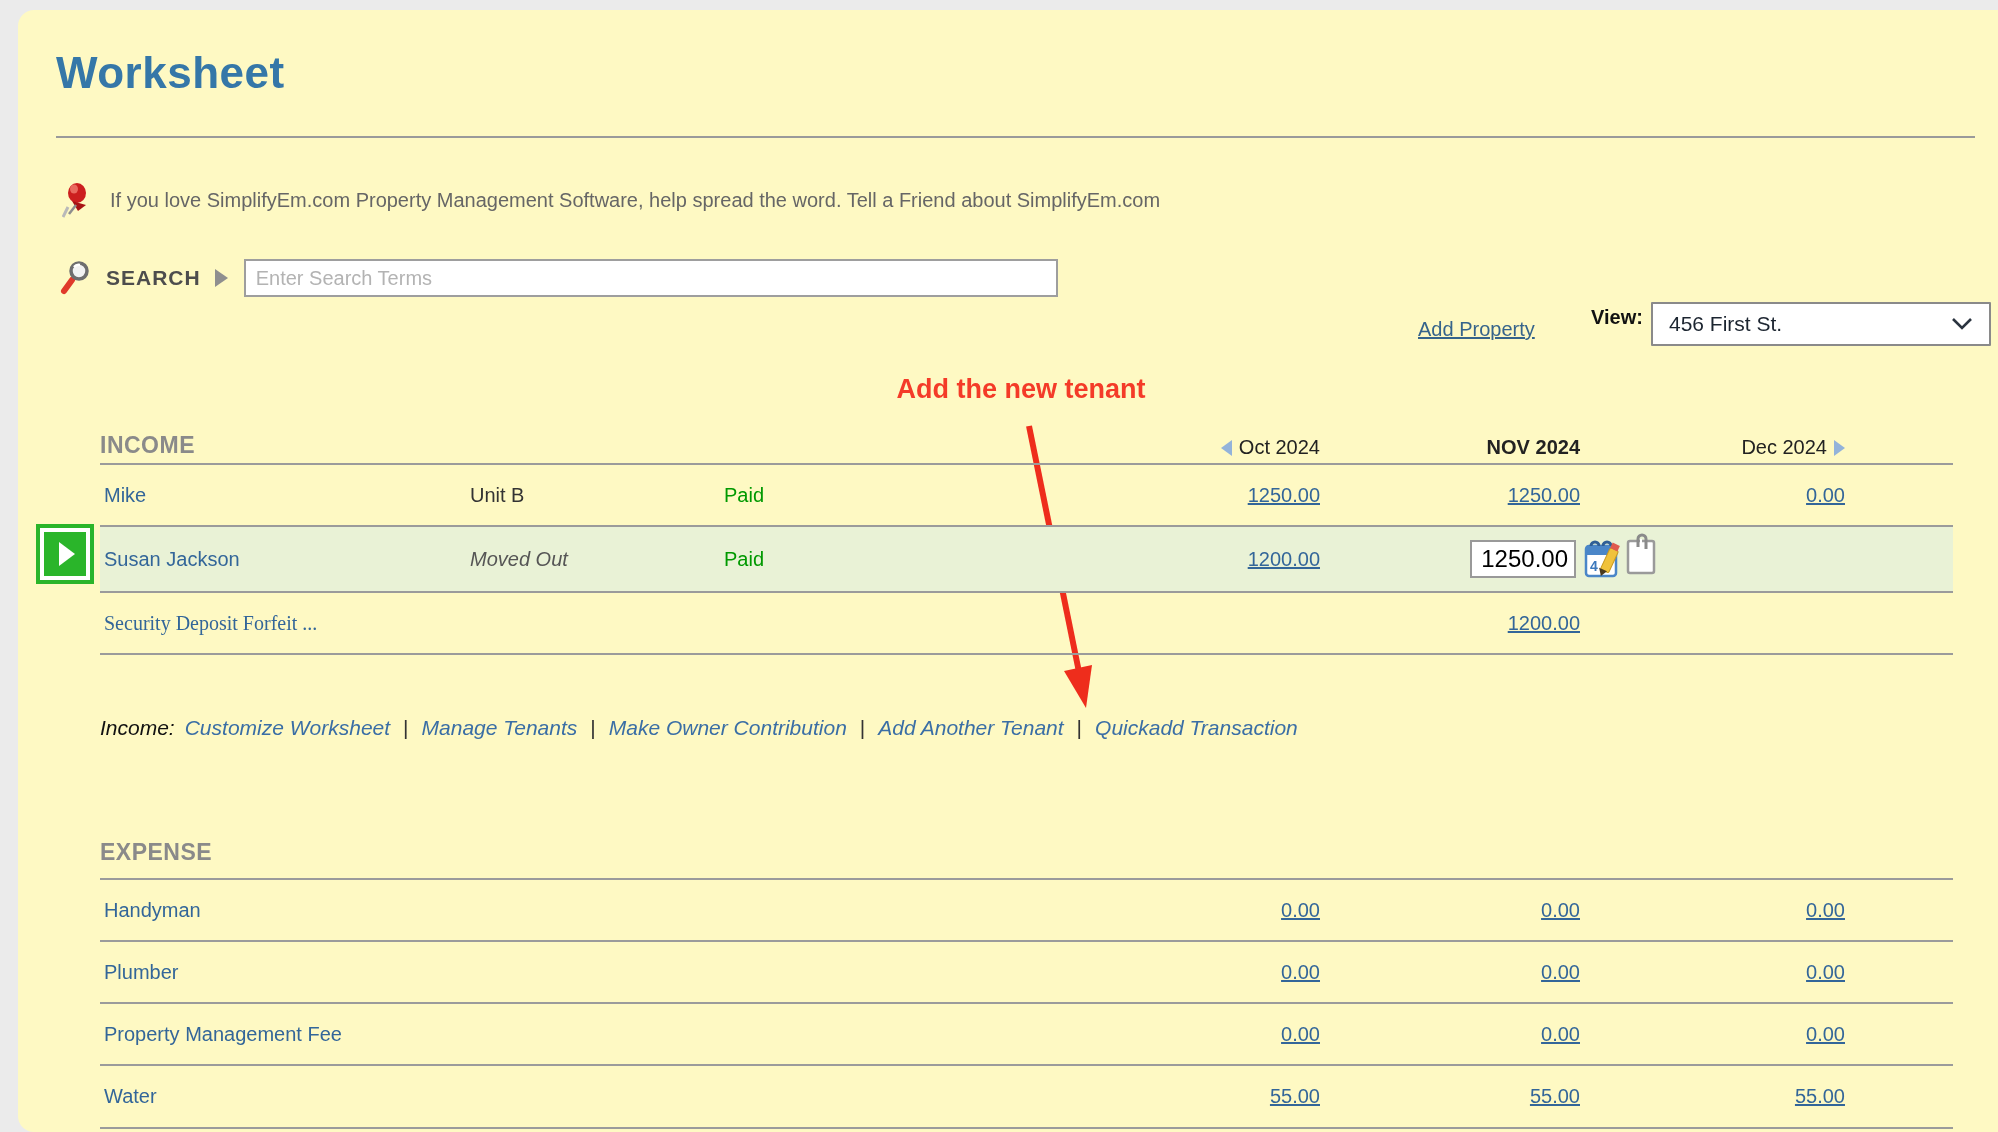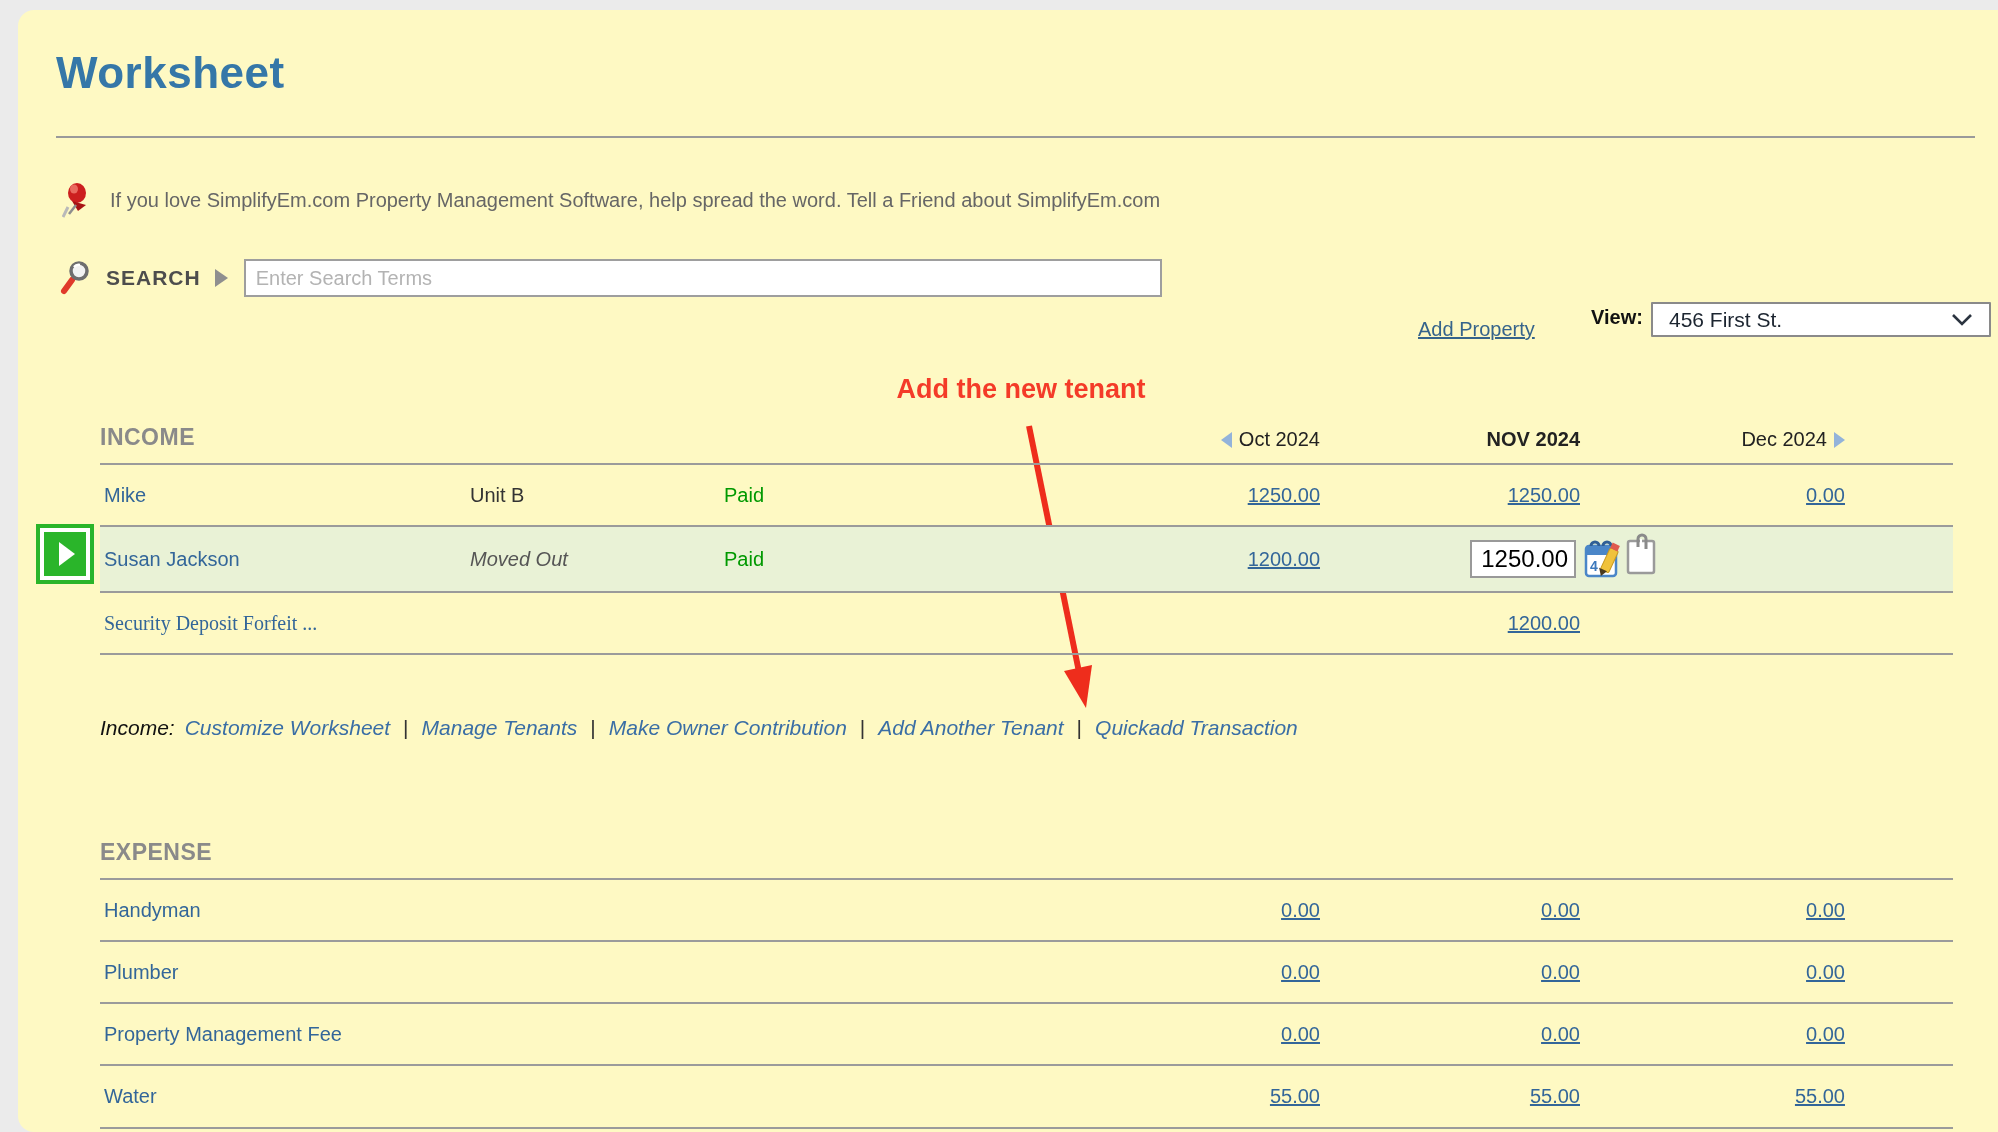--- a/index.html
+++ b/index.html
@@ -17,41 +17,41 @@
 
   
   .share-row { left:44px; top:168px; display:flex; align-items:center; gap:18px; height:44px; }
   .share-text { font-size:20px; color:#666; }
 
   
   .search-row { left:42px; top:246px; display:flex; align-items:center; height:44px; }
   .search-label { font-size:21px; font-weight:bold; color:#4d4d4d; letter-spacing:1px; margin-left:14px; }
   .tri-right-grey { width:0; height:0; border-top:9px solid transparent; border-bottom:9px solid transparent;
     border-left:13px solid #8f8f8f; margin-left:14px; }
-  .search-input { margin-left:16px; width:918px; height:38px; border:2px solid #9e9e9e; font-size:20px;
+  .search-input { margin-left:16px; width:814px; height:38px; border:2px solid #9e9e9e; font-size:20px;
     padding:16px 10px; color:#333; outline:none; font-family:inherit; }
   .search-input::placeholder { color:#b3b3b3; }
 
   
   .add-property { left:1400px; top:308px; font-size:20px; color:#36648b; text-decoration:underline; cursor:pointer; }
   .view-label { left:1573px; top:296px; font-size:20px; font-weight:bold; color:#111; }
-  .view-select { left:1633px; top:292px; width:340px; height:35px; border:2px solid #8a8a8a; border-radius:1px;
+  .view-select { left:1633px; top:292px; width:340px; height:44px; border:2px solid #8a8a8a; border-radius:1px;
     display:flex; align-items:center; padding:0 16px; font-size:21px; color:#1c2530; cursor:pointer; background:#fff; }
   .view-select .val { flex:1; }
 
   
   .annotation { left:830px; top:364px; width:346px; text-align:center; font-size:27px; font-weight:bold; color:#f43b28; }
   .arrow-svg { left:980px; top:402px; width:130px; height:310px; overflow:visible; pointer-events:none; }
 
   
   .ws-table { left:82px; width:1853px; }
   .t-row { display:grid; grid-template-columns:368px 250px 240px 365px 260px 265px 105px;
     align-items:center; border-bottom:2px solid #9b9b9b; }
   .t-header { height:47px; align-items:end; }
-  .t-header > div { padding-bottom:12px; }
+  .t-header > div { padding-bottom:4px; }
   .section-label { font-size:23px; font-weight:bold; color:#8a8a8a; padding-left:0; letter-spacing:0.5px; }
   .month-cell { display:flex; justify-content:flex-end; align-items:center; gap:7px; font-size:20px; color:#222; padding-right:3px; }
   .month-cell.bold { font-weight:bold; }
   .tri-left-blue { width:0; height:0; border-top:8px solid transparent; border-bottom:8px solid transparent;
     border-right:11px solid #93b3da; }
   .tri-right-blue { width:0; height:0; border-top:8px solid transparent; border-bottom:8px solid transparent;
     border-left:11px solid #93b3da; }
 
   .cell-name { padding-left:4px; font-size:20px; color:#336699; cursor:pointer; }
   .cell-unit { padding-left:2px; font-size:20px; color:#333; }

